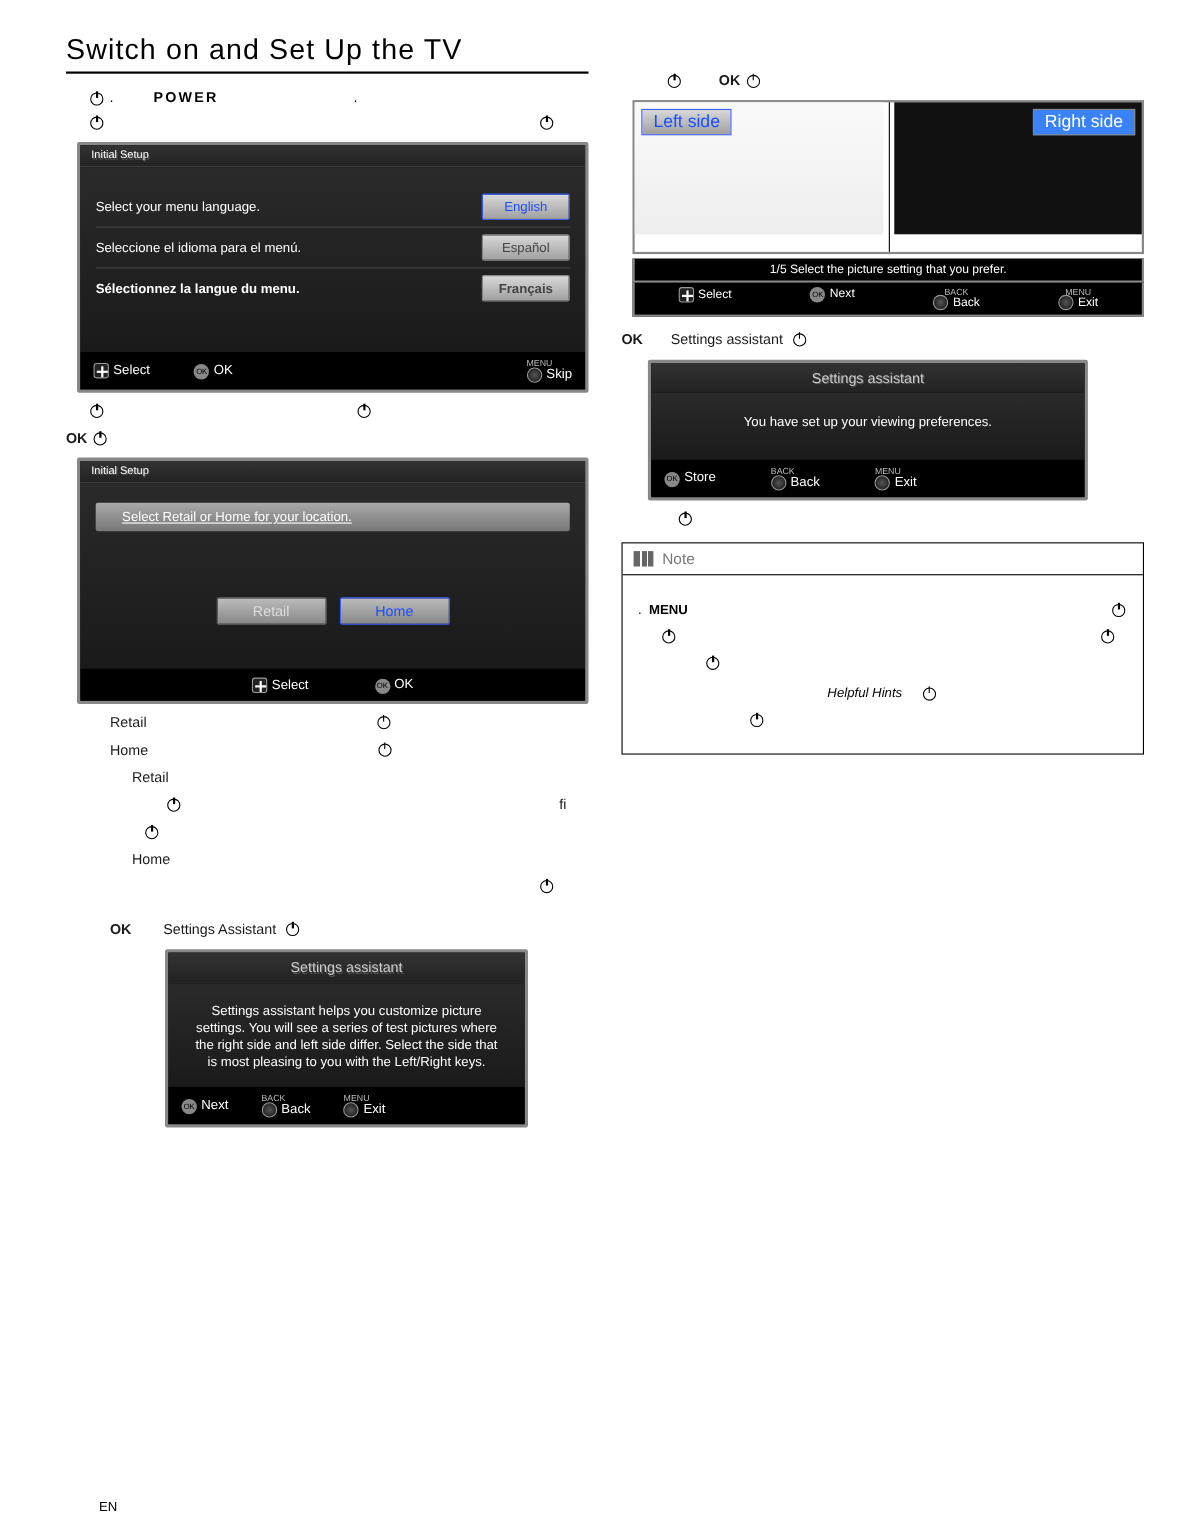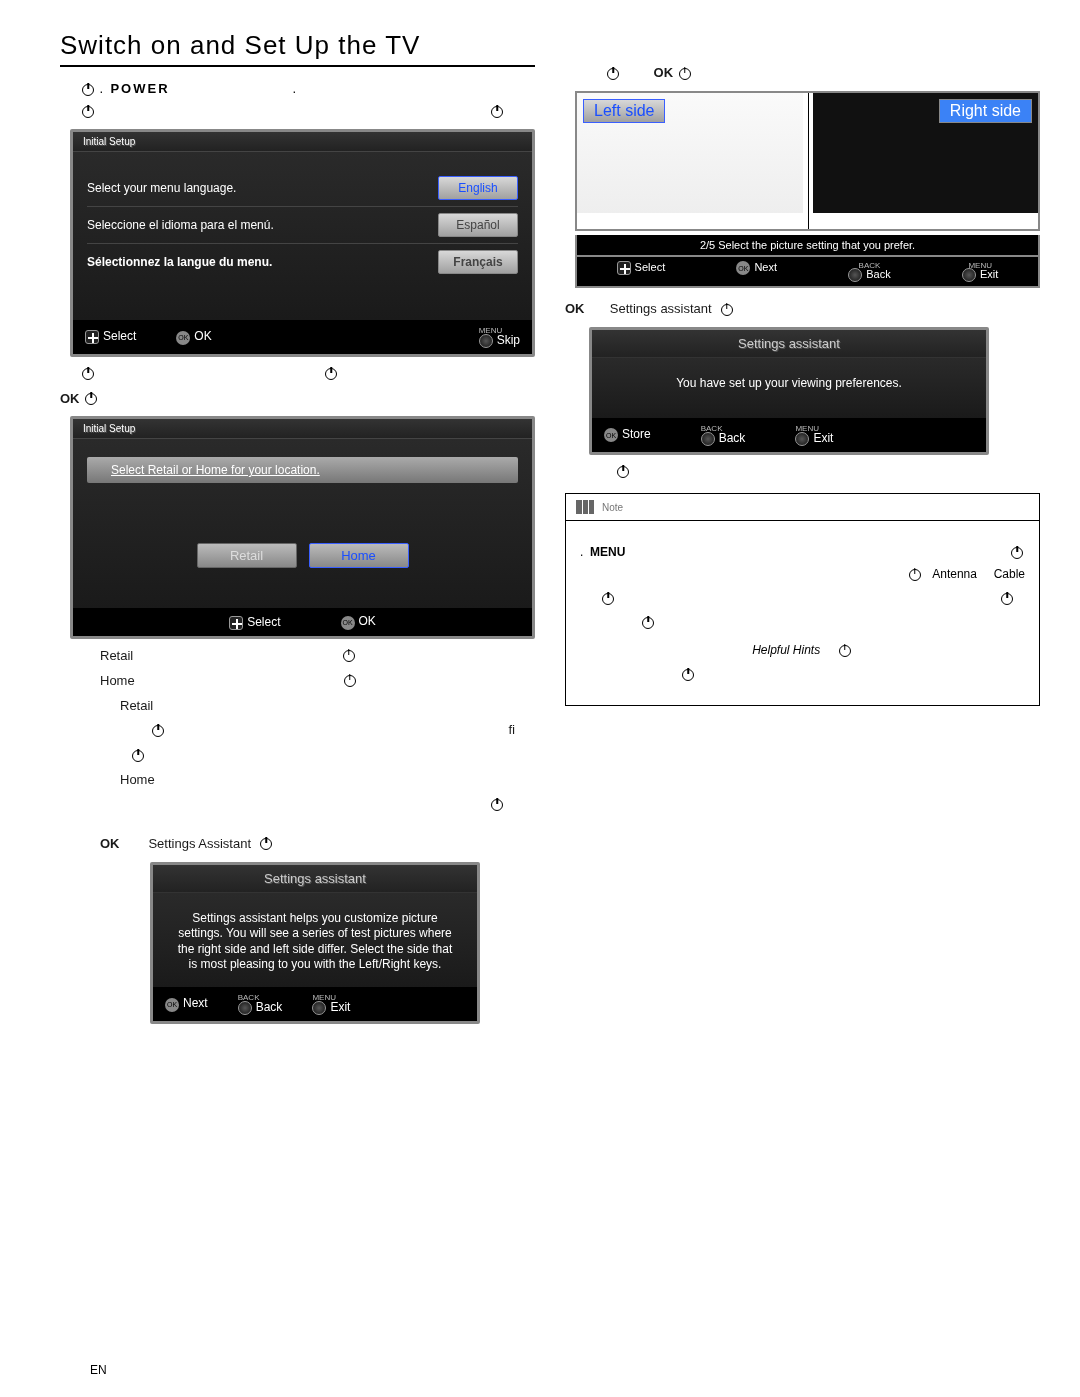--- a/index.html
+++ b/index.html
@@ -26,21 +26,21 @@
     padding-bottom: 4px;
     margin-bottom: 14px;
   }
   .body-text {
     font-size: 13px;
     line-height: 1.45;
     color: #1a1a1a;
     margin: 6px 0;
   }
   .step-label { font-size: 13px; margin: 8px 0 4px 20px; }
-  .step-label b { letter-spacing: 2px; }
+  .step-label b { letter-spacing: 2px; margin-left: 29px; }
   .power-icon {
     display: inline-block;
     width: 12px; height: 12px;
     border: 1.5px solid #000;
     border-radius: 50%;
     position: relative;
     vertical-align: middle;
     margin: 0 2px;
   }
   .power-icon::after {
@@ -236,21 +236,21 @@
     padding:4px 4px;
   }
 
   .note-box {
     border: 1px solid #000;
     margin-top: 12px;
     font-size: 12px;
   }
   .note-head {
     padding: 6px 10px;
-    font-size: 10px;
+    font-size: 14px;
     color:#777;
     display:flex;
     align-items:center;
     gap:8px;
     border-bottom: 1px solid #000;
   }
   .note-ico {
     width:18px; height:14px;
     background: linear-gradient(to right,#666 33%,transparent 33% 40%,#666 40% 66%, transparent 66% 73%, #666 73%);
   }
@@ -383,21 +383,21 @@
     <div class="sides-wrap" style="margin-left:10px;">
       <div class="sides-row" style="border:2px solid #888;padding:0;position:relative;height:140px;">
         <div class="side-box" style="border:none;">
           <div class="side-label">Left side</div>
         </div>
         <div class="divider-v"></div>
         <div class="side-box dark" style="border:none;">
           <div class="side-label right">Right side</div>
         </div>
       </div>
-      <div class="strip">2/5 Select the picture setting that you prefer.</div>
+      <div class="strip">1/5 Select the picture setting that you prefer.</div>
       <div class="strip strip-foot">
         <span><span class="nav-ico dpad"></span><span>Select</span></span>
         <span><span class="ok-ico">OK</span><span>Next</span></span>
         <span><span class="small-label">BACK</span><span class="nav-ico"></span><span>Back</span></span>
         <span><span class="small-label">MENU</span><span class="nav-ico"></span><span>Exit</span></span>
       </div>
     </div>
 
     <div class="body-text" style="margin-top:12px;">
       <b>OK</b>&nbsp;&nbsp;&nbsp;&nbsp;&nbsp;&nbsp;
@@ -422,25 +422,20 @@
     <div class="note-box">
       <div class="note-head">
         <span class="note-ico"></span>
         <span>Note</span>
       </div>
       <div class="note-body">
         <div style="display:flex;gap:40px;align-items:flex-start;">
           <span>.&nbsp;&nbsp;<b>MENU</b></span>
           <span style="margin-left:auto;"><span class="power-icon"></span></span>
         </div>
-        <div style="text-align:right;margin-top:4px;">
-          <span class="power-icon"></span>&nbsp;&nbsp;
-          <span>Antenna</span>&nbsp;&nbsp;&nbsp;&nbsp;
-          <span>Cable</span>
-        </div>
         <div style="margin:6px 0 0 20px;">
           <span class="power-icon"></span>
           <span style="float:right;margin-right:10px;"><span class="power-icon"></span></span>
         </div>
         <div style="margin:6px 0 0 60px;">
           <span class="power-icon"></span>
         </div>
         <div style="text-align:center;margin-top:10px;">
           <span style="font-style:italic;">Helpful Hints</span>&nbsp;&nbsp;&nbsp;&nbsp;
           <span class="power-icon"></span>

